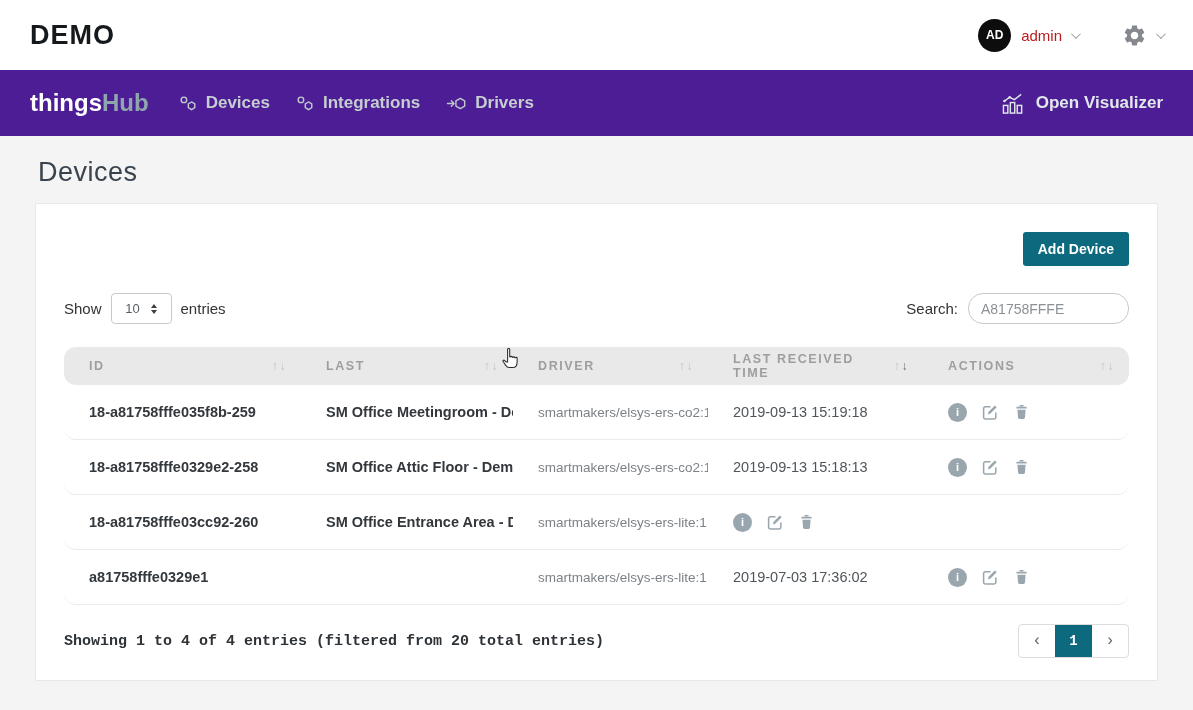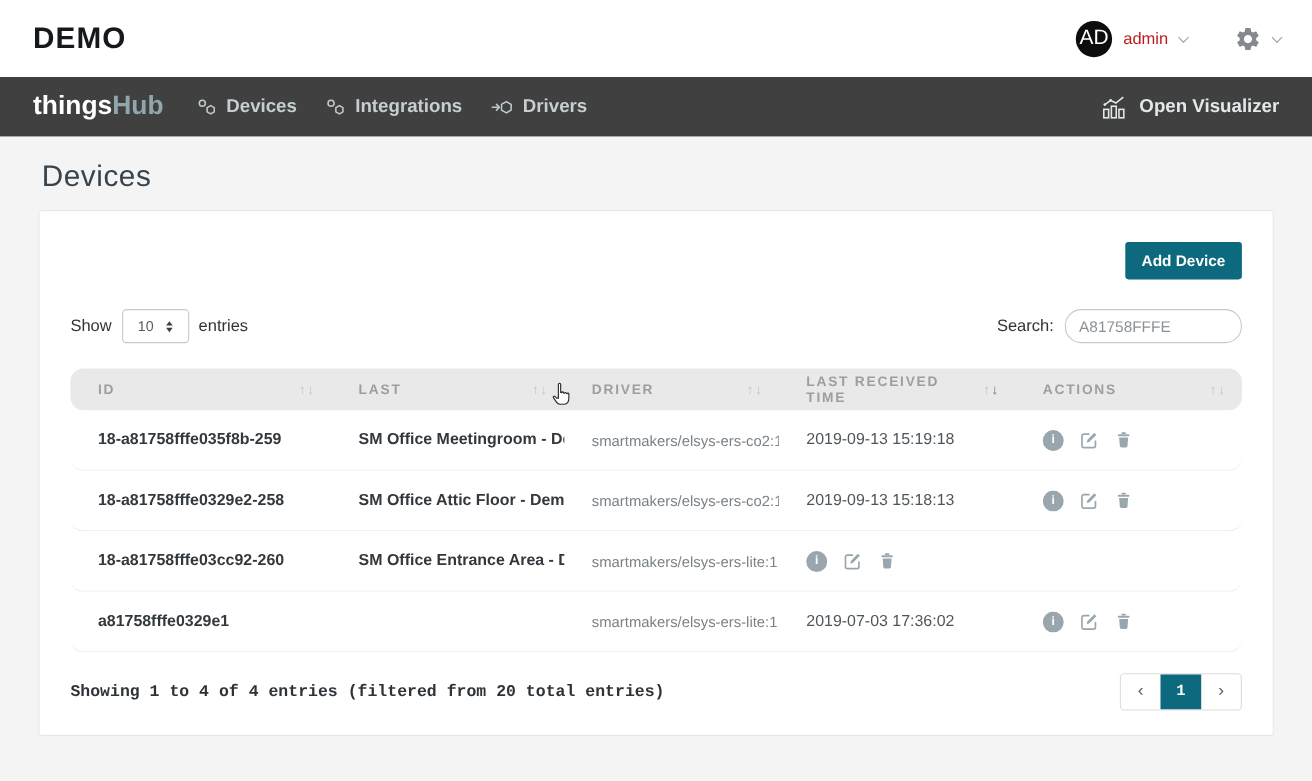--- a/index.html
+++ b/index.html
@@ -8,28 +8,28 @@
     font-family: "Liberation Sans", sans-serif;
     background:#f4f4f4;
     position:relative;
     overflow:hidden;
   }
   
   .topbar { height:70px; background:#ffffff; display:flex; align-items:center; padding:4px 30px; }
   .logo { font-size:27px; font-weight:700; color:#16191c; letter-spacing:1px; }
   .topbar-right { margin-left:auto; display:flex; align-items:center; }
   .avatar { width:33px; height:33px; border-radius:50%; background:#0d0d0d; color:#fff;
-            font-size:19px; font-weight:400; display:flex; align-items:center; justify-content:center; }
+            font-size:12px; font-weight:700; display:flex; align-items:center; justify-content:center; }
   .username { color:#b91c1c; font-size:15px; margin-left:10px; }
   .chev { display:inline-block; width:7px; height:7px; border-right:1.7px solid #9ba1a6;
           border-bottom:1.7px solid #9ba1a6; transform:rotate(45deg) translateY(-2px); margin-left:9px; }
   .gear-wrap { display:flex; align-items:center; margin-left:44px; }
   .gear-wrap svg { display:block; }
   
-  .navbar { height:54px; background:#404040; display:flex; align-items:center; padding:0 30px; }
+  .navbar { height:66px; background:#4c1d95; display:flex; align-items:center; padding:0 30px; }
   .brand { font-size:24px; font-weight:700; margin-right:30px; }
   .brand .b1 { color:#ffffff; }
   .brand .b2 { color:#8fa6ad; }
   .nav-item { display:flex; align-items:center; gap:8px; color:#c6ced1; font-size:17px;
               font-weight:600; margin-right:26px; cursor:pointer; }
   .nav-item svg { color:#bfc9cc; display:block; }
   .nav-right { margin-left:auto; display:flex; align-items:center; gap:10px; color:#e2e8ea;
                font-size:17px; font-weight:600; cursor:pointer; }
   .nav-right svg { color:#e2e8ea; display:block; }
   

